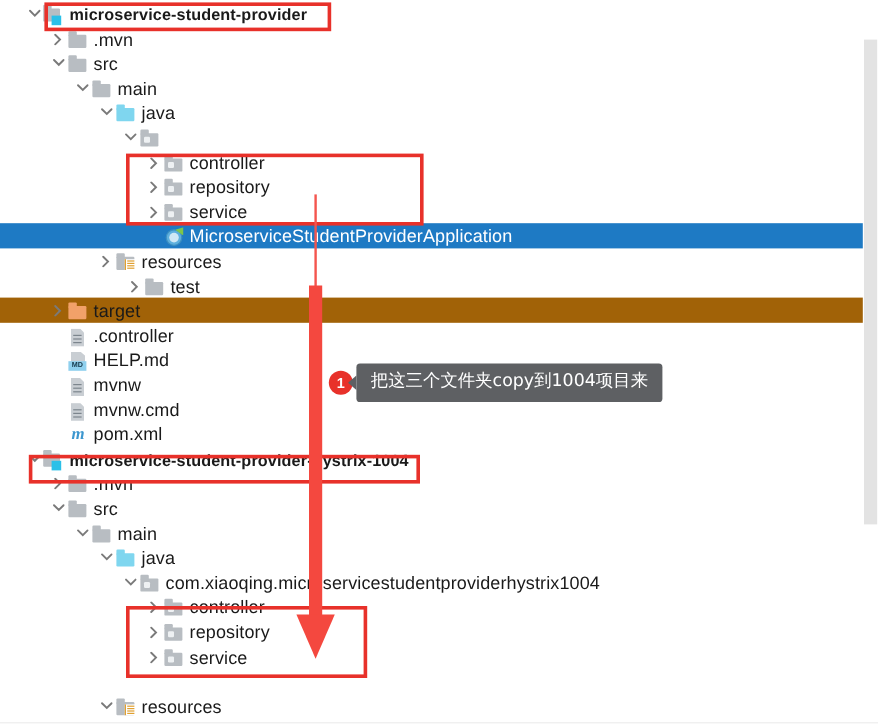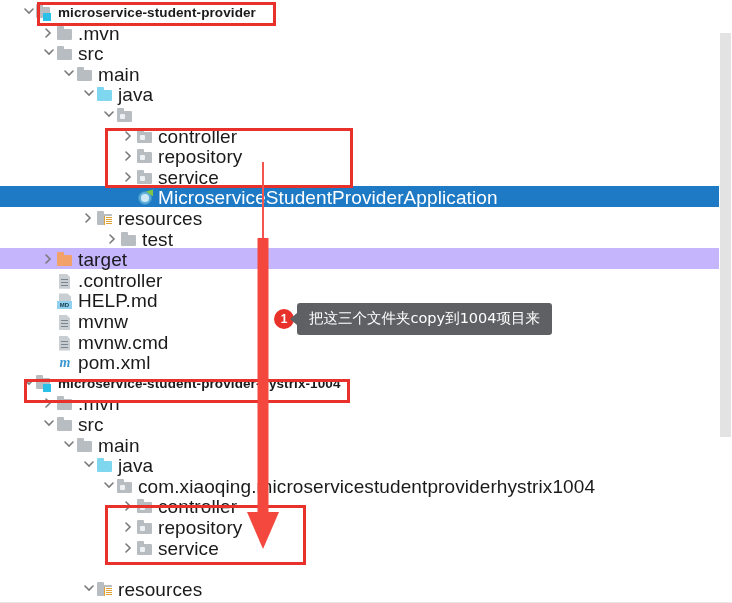--- a/index.html
+++ b/index.html
@@ -48,29 +48,29 @@
 
   .ico {
     flex: 0 0 auto;
     width: 18px;
     height: 18px;
     margin-right: 4px;
     position: relative;
   }
   .label {
     flex: 0 0 auto;
-    font-size: 19px;
+    font-size: 15px;
     letter-spacing: 0.1px;
     line-height: 18px;
   }
   .row.module .label { font-weight: bold; font-size: 13.5px; }
 
   .row.selected { background: #1e7ac4; }
   .row.selected .label { color: #ffffff; }
-  .row.highlight { background: #c4b5fd; }
+  .row.highlight { background: #a16207; }
 
   
   .folder-gray .body {
     position: absolute; left: 1px; top: 4px;
     width: 15px; height: 11px;
     background: #b8bdc2; border-radius: 1px;
   }
   .folder-gray .tab {
     position: absolute; left: 1px; top: 1px;
     width: 7px; height: 4px;

